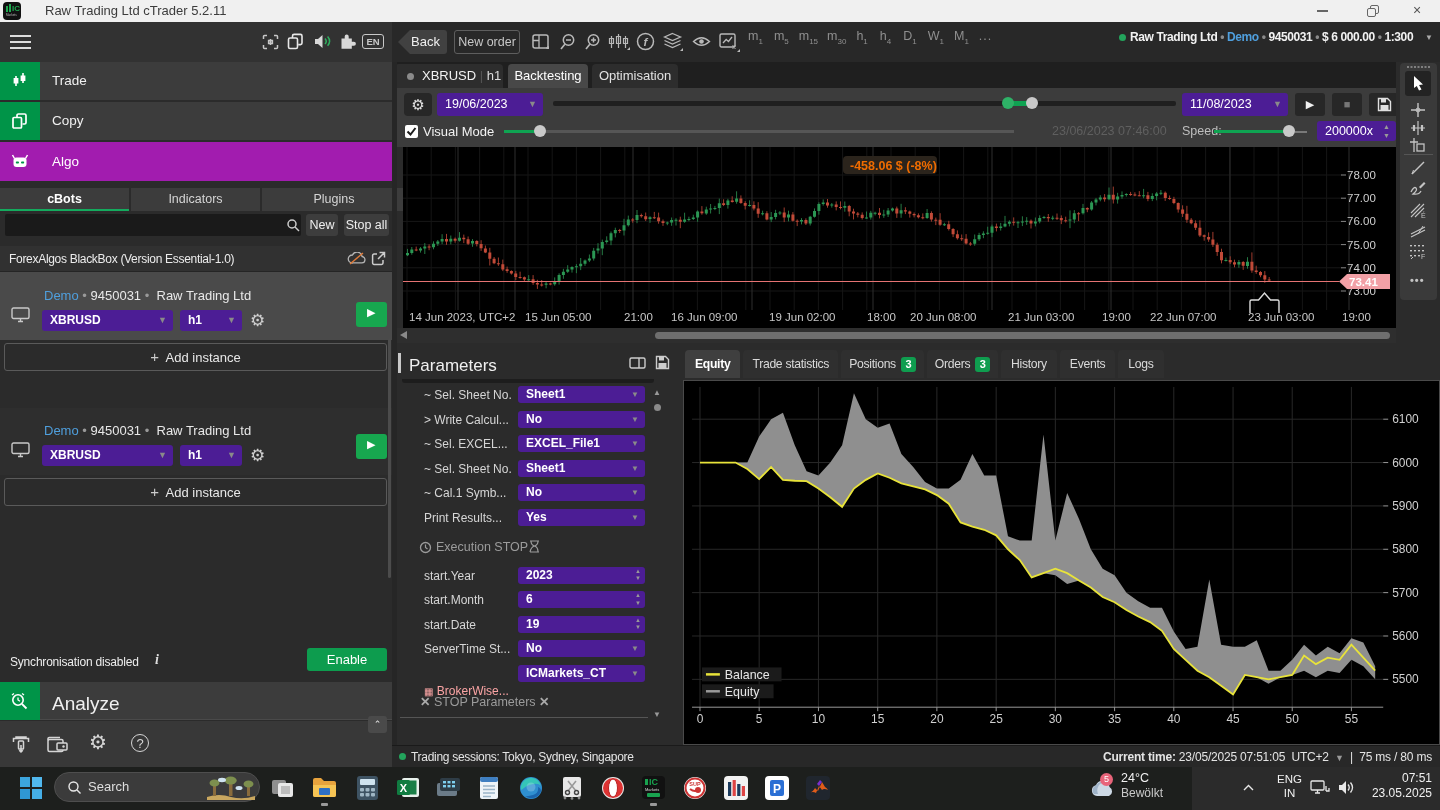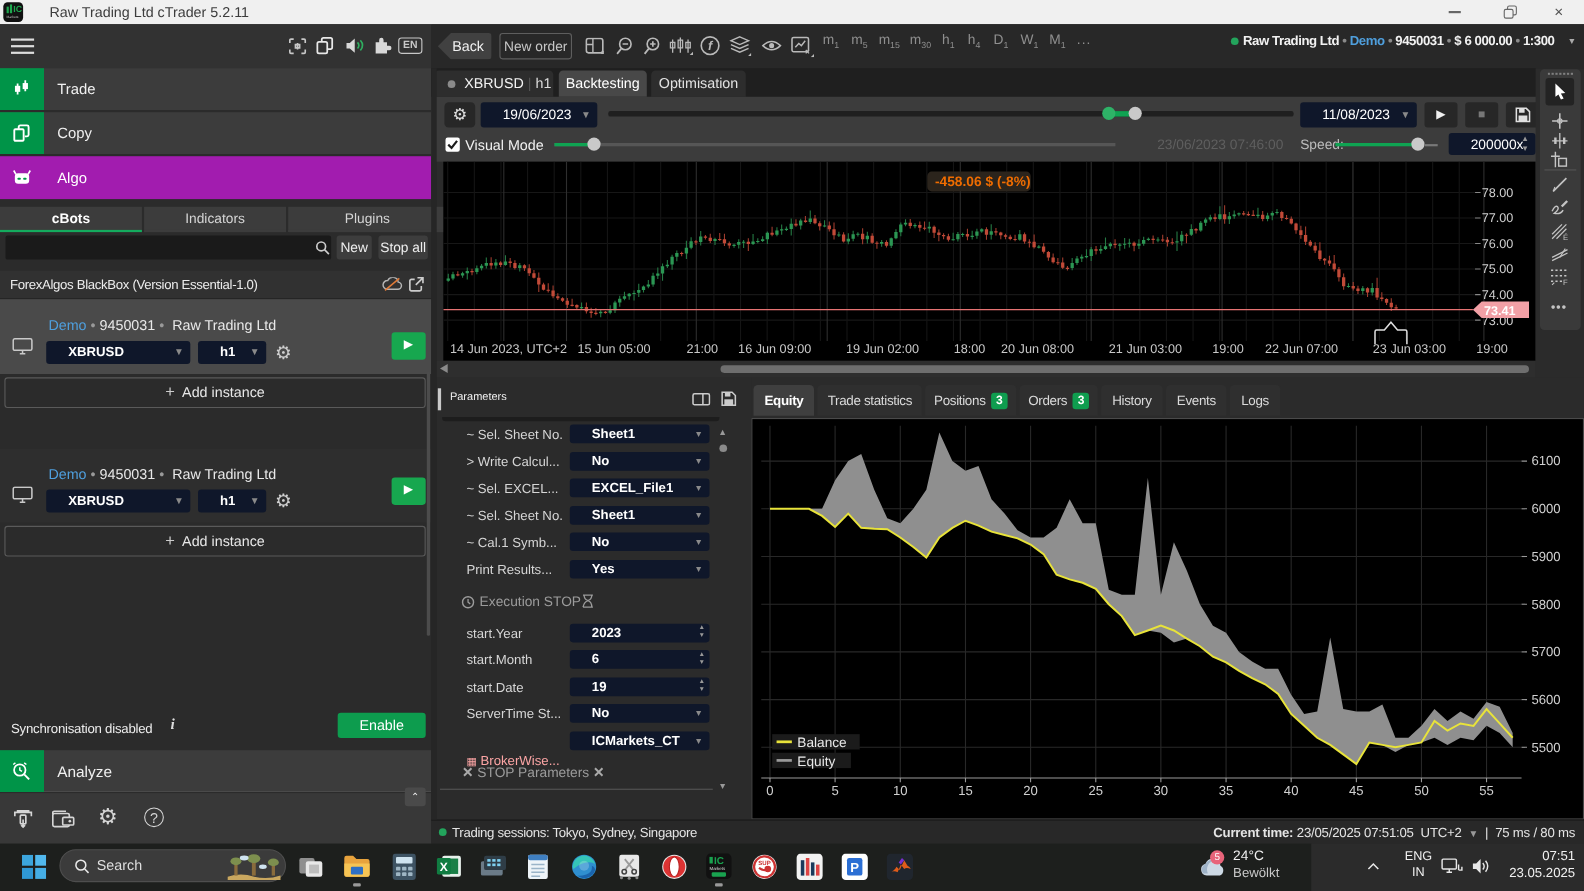--- a/index.html
+++ b/index.html
@@ -1,16 +1,16 @@
 <!DOCTYPE html>
 <html><head><meta charset="utf-8"><style>
 *{margin:0;padding:0;box-sizing:border-box;font-family:"Liberation Sans",sans-serif}
 body{width:1440px;height:810px;overflow:hidden;background:#2b2b2b;position:relative}
 .abs{position:absolute}
-.dd{background:#0f172a;border-radius:3px;color:#fff;position:absolute;font-size:12px;line-height:21px;padding-left:20px}
+.dd{background:#4c1d95;border-radius:3px;color:#fff;position:absolute;font-size:12px;line-height:21px;padding-left:8px}
 .dd .car{position:absolute;right:6px;top:0;color:#8a8a8a;font-size:9px}
 .btn{background:#3d3d3d;border-radius:3px;color:#eee;text-align:center;position:absolute}
 svg{display:block}
 </style></head><body>
 
 <div class="abs" style="left:0;top:0;width:1440px;height:22px;background:#f0f0f0">
  <div class="abs" style="left:3px;top:2px;width:18px;height:18px;background:#111;border-radius:4px">
   <div class="abs" style="left:3px;top:4px;width:2px;height:6px;background:#1fa84f"></div>
   <div class="abs" style="left:6px;top:2px;width:2px;height:8px;background:#1fa84f"></div>
   <div class="abs" style="left:9px;top:3px;width:6px;height:7px;color:#1fa84f;font-size:8px;font-weight:bold;line-height:8px">IC</div>
@@ -199,21 +199,21 @@
 
  <div class="abs" style="left:0;top:620px;width:392px;height:38px;background:#3c3c3c;border-bottom:1px solid #4a4a4a">
   <div class="abs" style="left:0;top:0;width:40px;height:38px;background:#009448">
    <svg class="abs" style="left:10px;top:10px" width="19" height="19" viewBox="0 0 19 19">
           <circle cx="8" cy="8" r="5.2" fill="none" stroke="#fff" stroke-width="1.6"></circle>
           <path d="M12 12l4.5 4.5" stroke="#fff" stroke-width="1.8"></path>
           <path d="M8 5.5V8l2 1.2" fill="none" stroke="#fff" stroke-width="1.3"></path>
           <path d="M2 3l2-1.5M14 3l-2-1.5" stroke="#fff" stroke-width="1.3"></path>
         </svg>
   </div>
-  <div class="abs" style="left:52px;top:11px;color:#f0f0f0;font-size:14px">Analyze</div>
+  <div class="abs" style="left:52px;top:11px;color:#f0f0f0;font-size:19px">Analyze</div>
  </div>
 
  <div class="abs" style="left:0;top:659px;width:392px;height:46px;background:#383838">
   <svg class="abs" style="left:12px;top:15px" width="20" height="19" viewBox="0 0 20 19">
         <path d="M1.5 6V2.5h15V6M4 2.5V1h10v1.5" fill="none" stroke="#d5d5d5" stroke-width="1.5"></path>
         <rect x="6.5" y="5" width="5" height="8" rx="0.8" fill="none" stroke="#d5d5d5" stroke-width="1.5"></rect>
         <path d="M9 9v7M7.2 14.2L9 16l1.8-1.8" fill="none" stroke="#d5d5d5" stroke-width="1.5"></path>
       </svg>
   <svg class="abs" style="left:46px;top:14px" width="24" height="20" viewBox="0 0 24 20">
         <path d="M2 5.5V3.8A1.3 1.3 0 0 1 3.3 2.5H14" fill="none" stroke="#d5d5d5" stroke-width="1.5"></path>
@@ -431,21 +431,21 @@
         <rect x="10" y="13" width="2" height="1.4"></rect>
       </g>
       <text x="13" y="17" fill="#c4c4c4" font-size="7">F</text>
       <path d="M3 17l2-2" stroke="#c4c4c4"></path>
     </svg>
  <div class="abs" style="left:14px;top:212px;color:#c4c4c4;font-size:11px;letter-spacing:1px;font-weight:bold">•••</div>
 </div>
 
 <div class="abs" style="left:392px;top:343px;width:291px;height:402px;background:#2b2b2b">
  <div class="abs" style="left:6px;top:10px;width:3px;height:20px;background:#c9c9c9"></div>
- <div class="abs" style="left:17px;top:13px;color:#f0f0f0;font-size:10px">Parameters</div>
+ <div class="abs" style="left:17px;top:13px;color:#f0f0f0;font-size:17px">Parameters</div>
  <svg class="abs" style="left:237px;top:13px" width="17" height="14" viewBox="0 0 17 14">
       <rect x="1" y="2" width="15" height="10" rx="1.5" fill="none" stroke="#ccc" stroke-width="1.4"></rect>
       <path d="M10 2v10" stroke="#ccc" stroke-width="1.4"></path>
     </svg>
  <svg class="abs" style="left:263px;top:12px" width="15" height="15" viewBox="0 0 15 15">
       <path d="M1.5 1.5h9l3 3v9h-12z" fill="none" stroke="#ccc" stroke-width="1.4"></path>
       <rect x="4" y="1.5" width="5" height="4" fill="#ccc"></rect>
       <rect x="3.5" y="8" width="8" height="5.5" fill="#ccc"></rect>
     </svg>
  <div class="abs" style="left:10px;top:36px;width:252px;height:4px;background:#1d1d1d;border-radius:0 0 3px 3px"></div>

